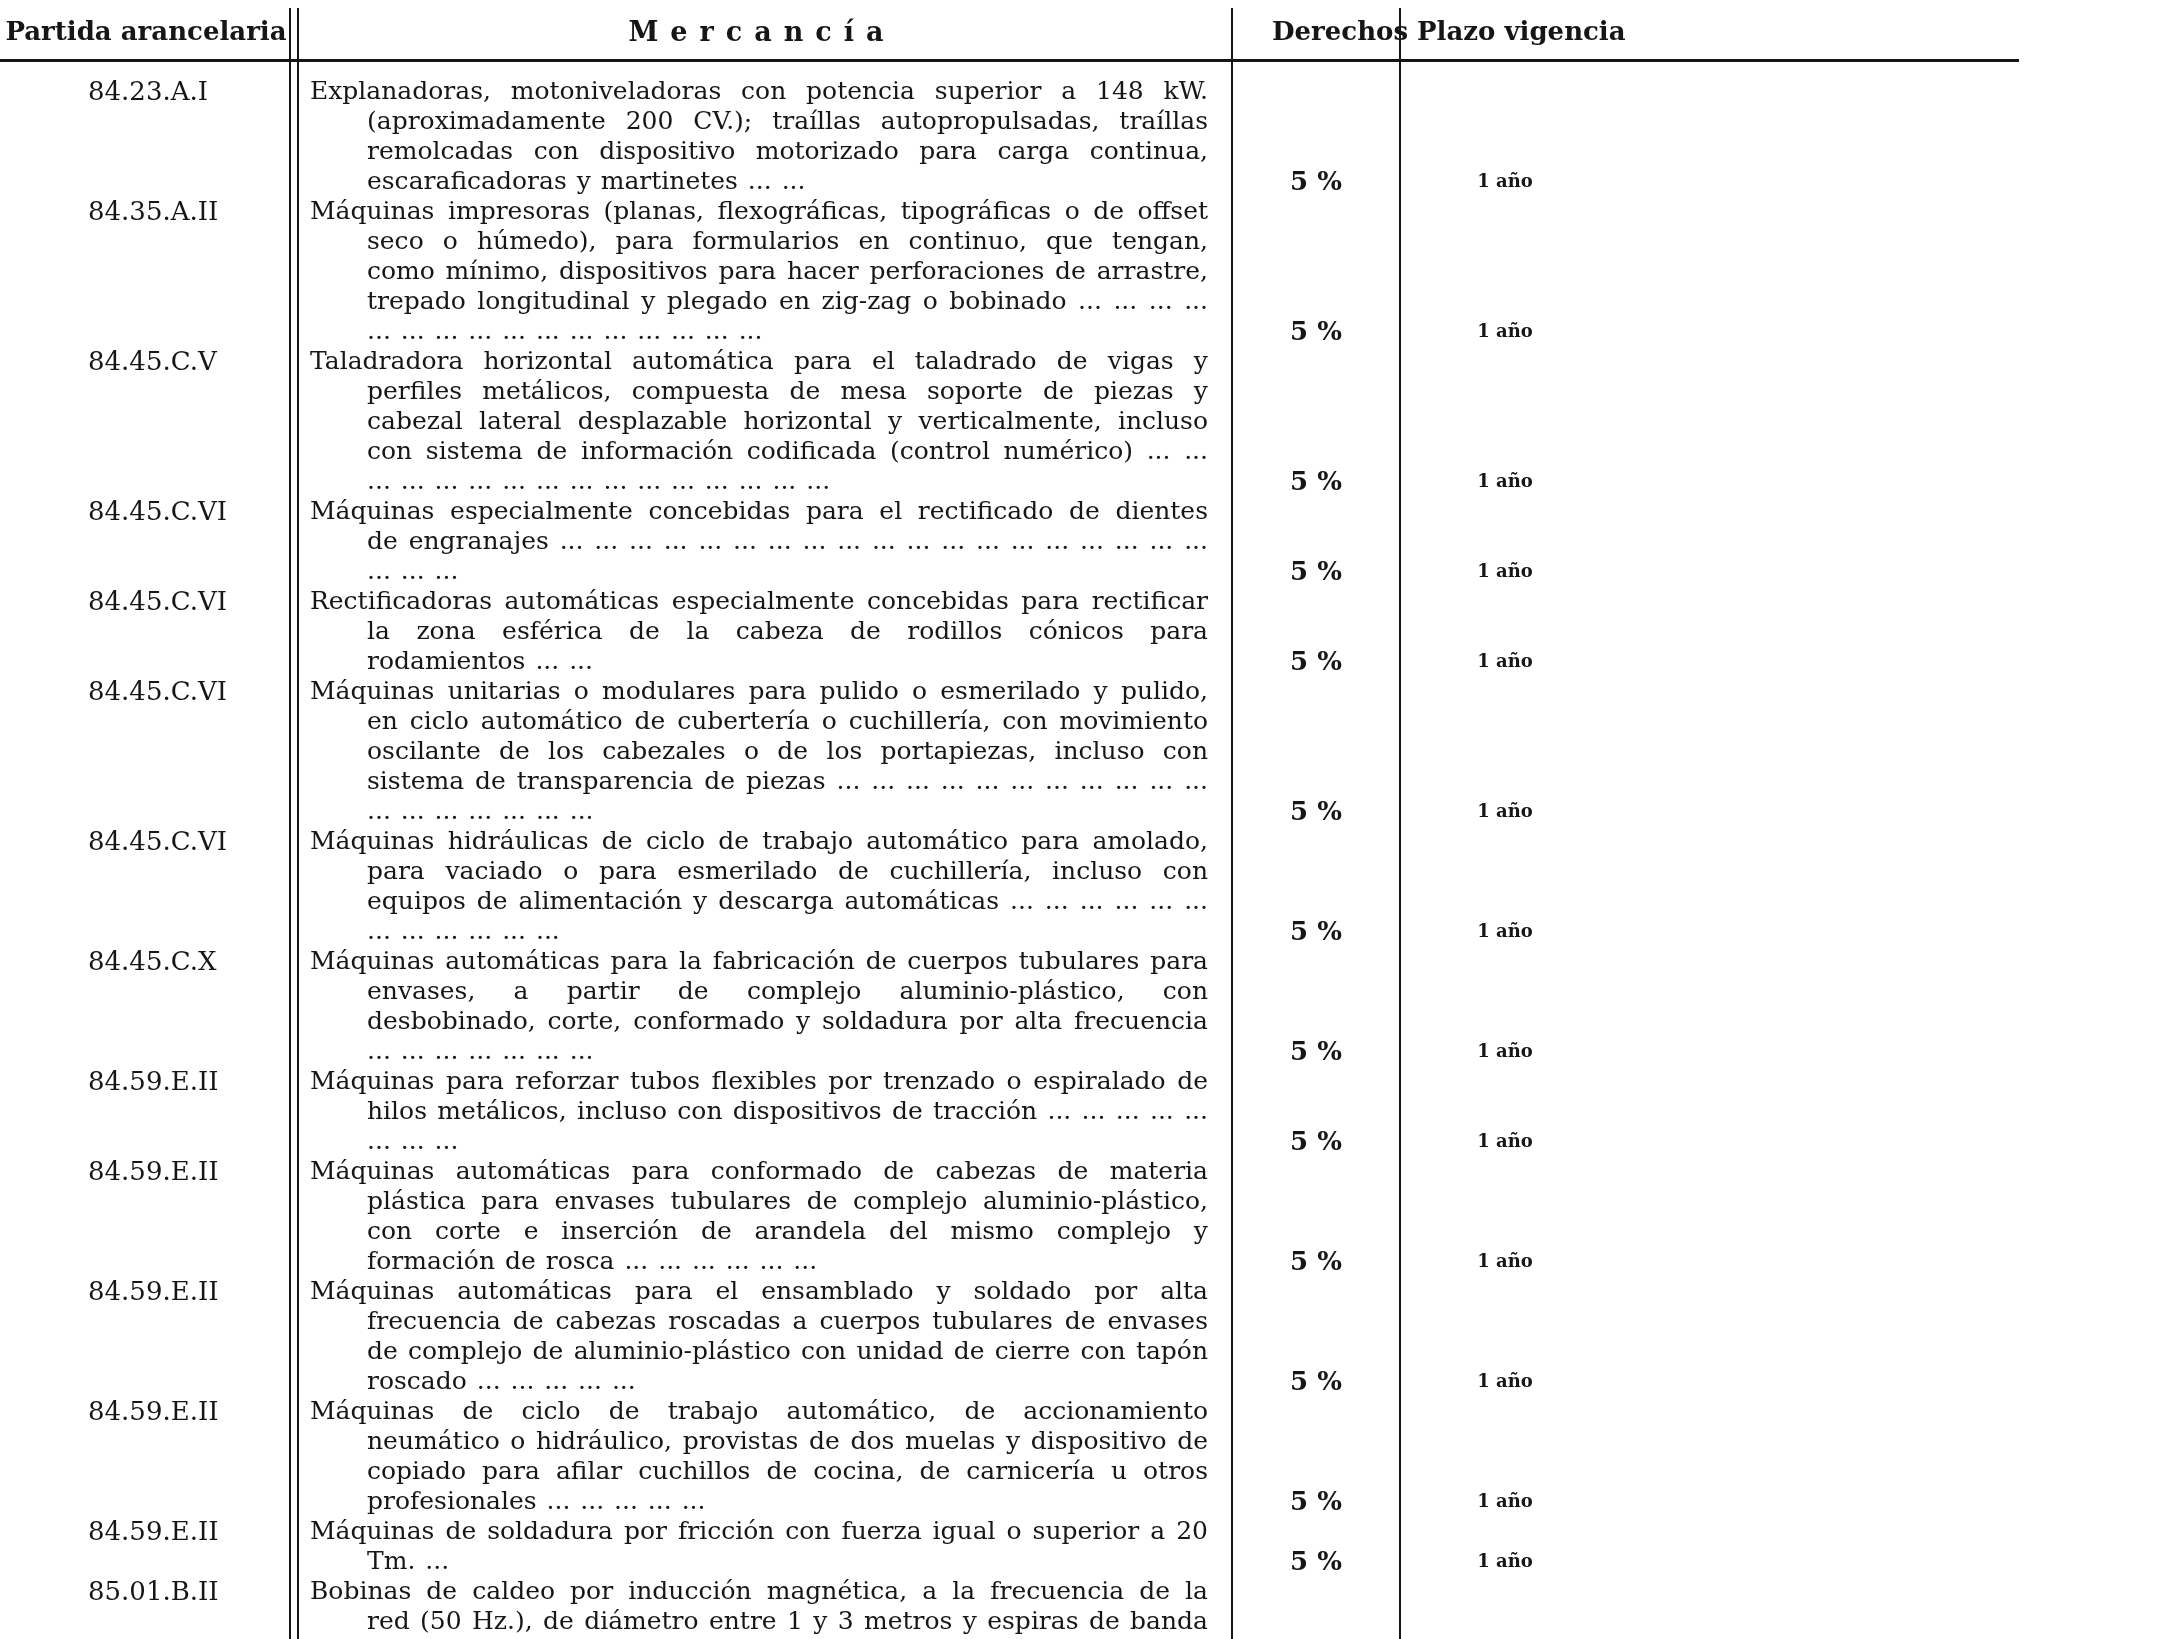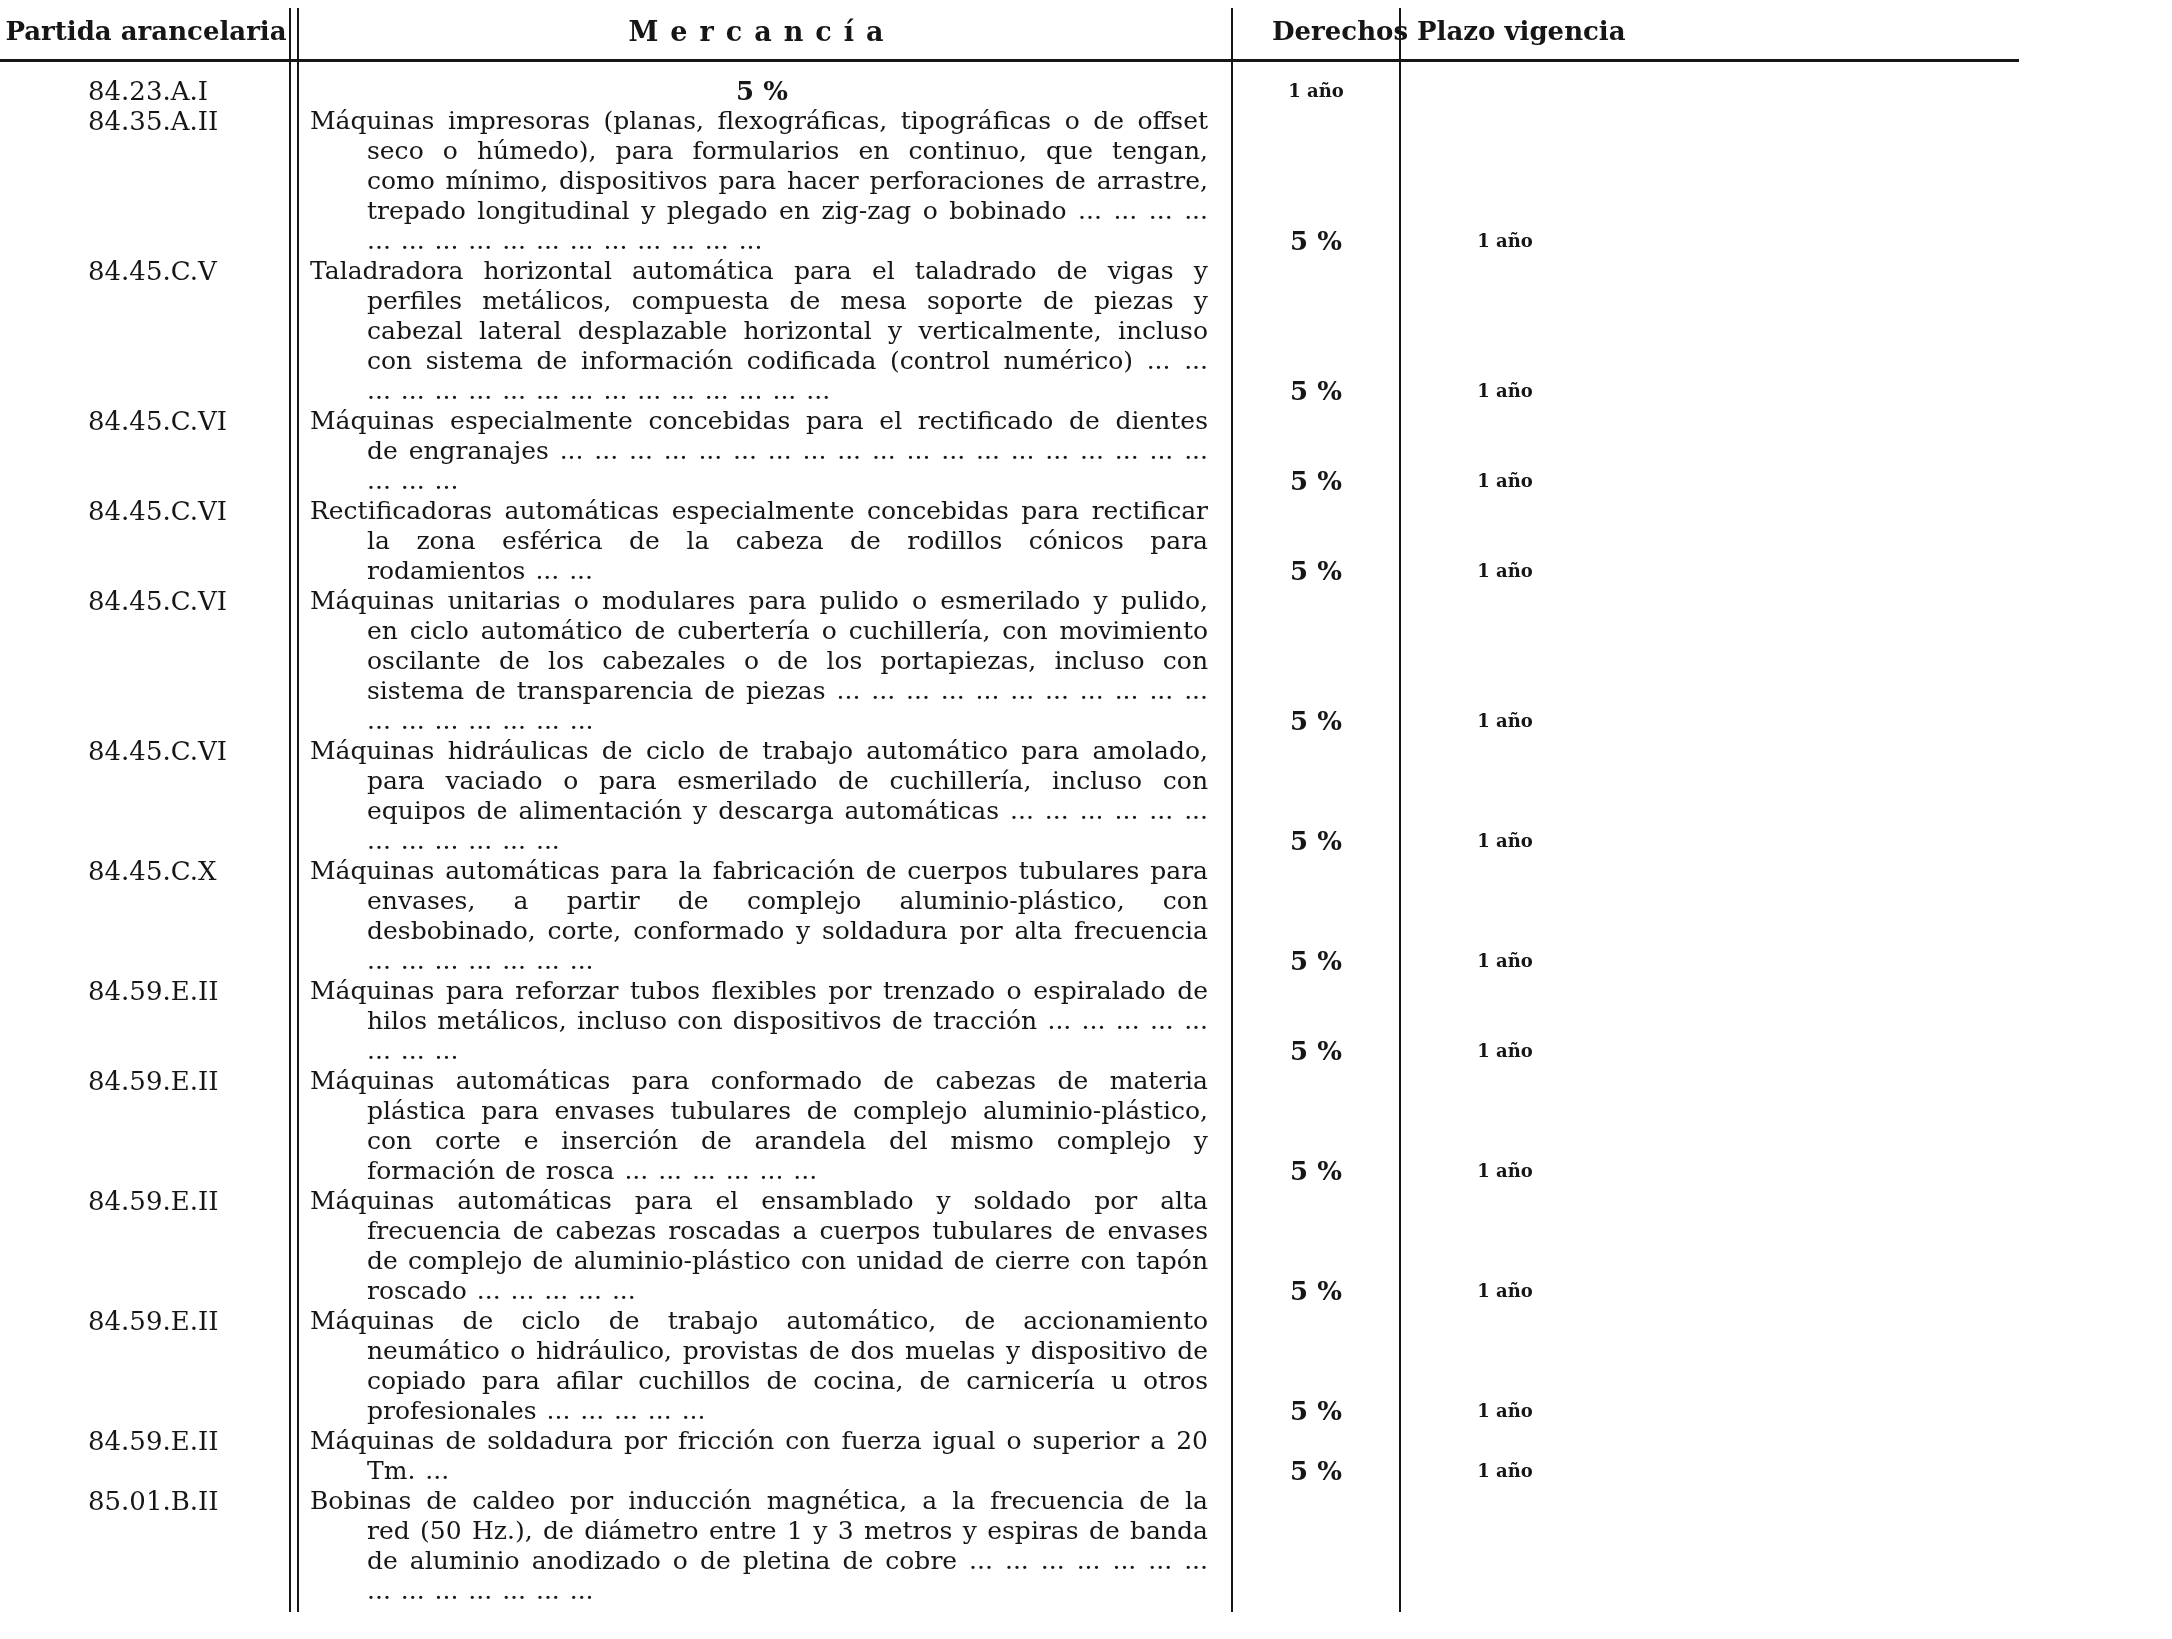--- a/index.html
+++ b/index.html
@@ -103,20 +103,23 @@
       <div class="h-mercancia">Mercancía</div>
       <div class="h-derechos">Derechos</div>
       <div class="h-plazo">Plazo vigencia</div>
     </div>
 
     <div class="rows" id="rows">
         <div class="row">
           <div class="cell partida">
             <div>84.23.A.I</div>
           </div>
+          <div class="cell mercancia">
+            <p class="desc">Explanadoras, motoniveladoras con potencia superior a 148 kW. (aproximadamente 200 CV.); traíllas autopropulsadas, traíllas remolcadas con dispositivo motorizado para carga continua, escaraficadoras y martinetes ... ...</p>
+          </div>
           <div class="cell derechos">
             <span>5 %</span>
           </div>
           <div class="cell plazo">
             <span class="plazo-inner">1 año</span>
           </div>
         </div>
         <div class="row">
           <div class="cell partida">
             <div>84.35.A.II</div>

